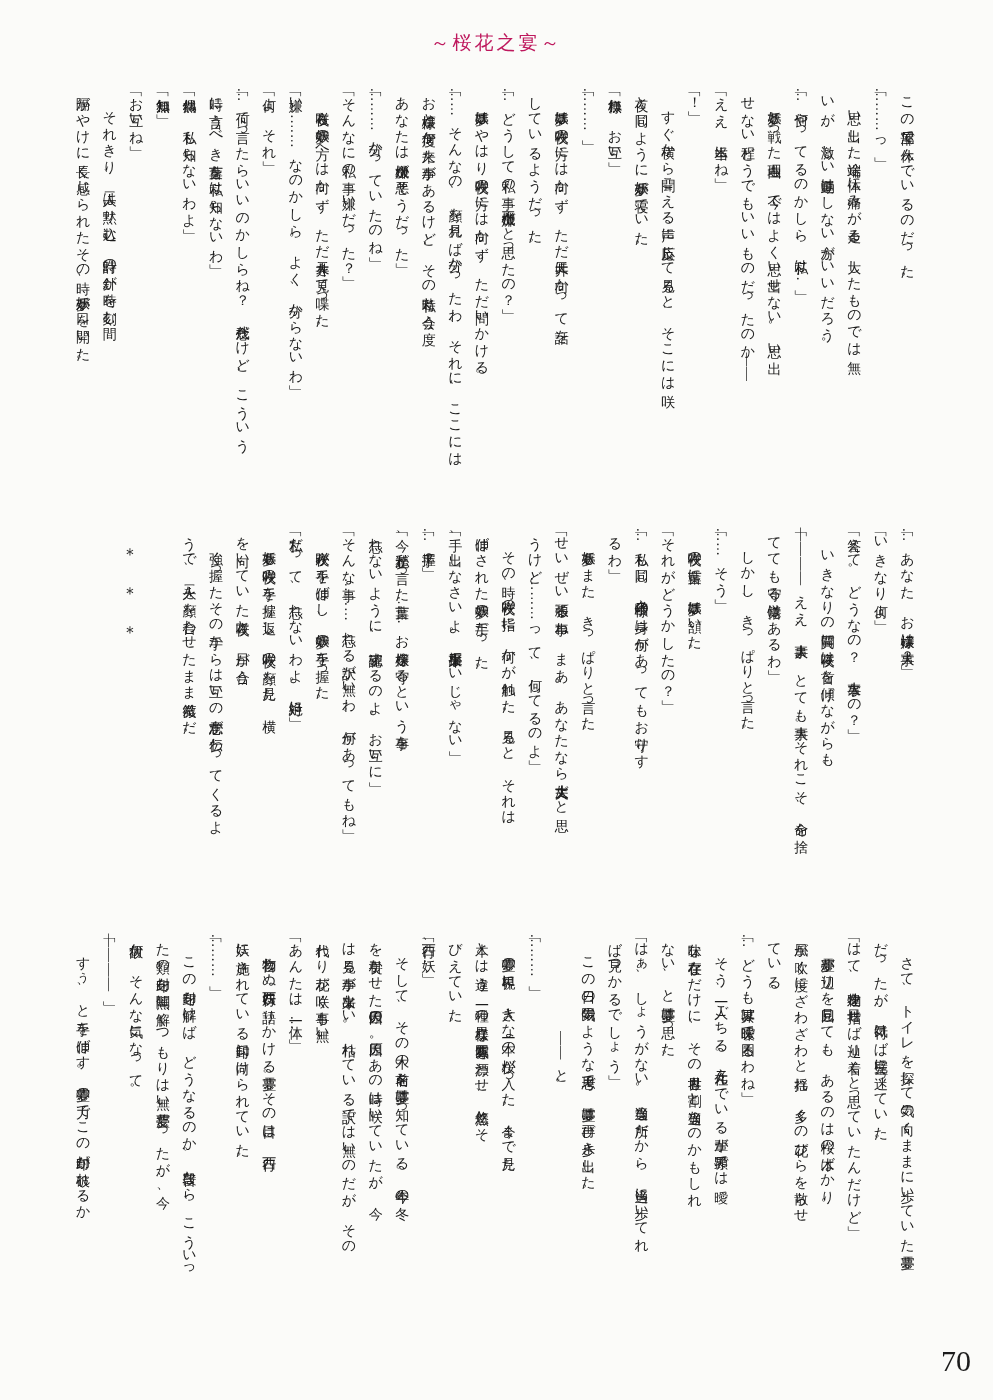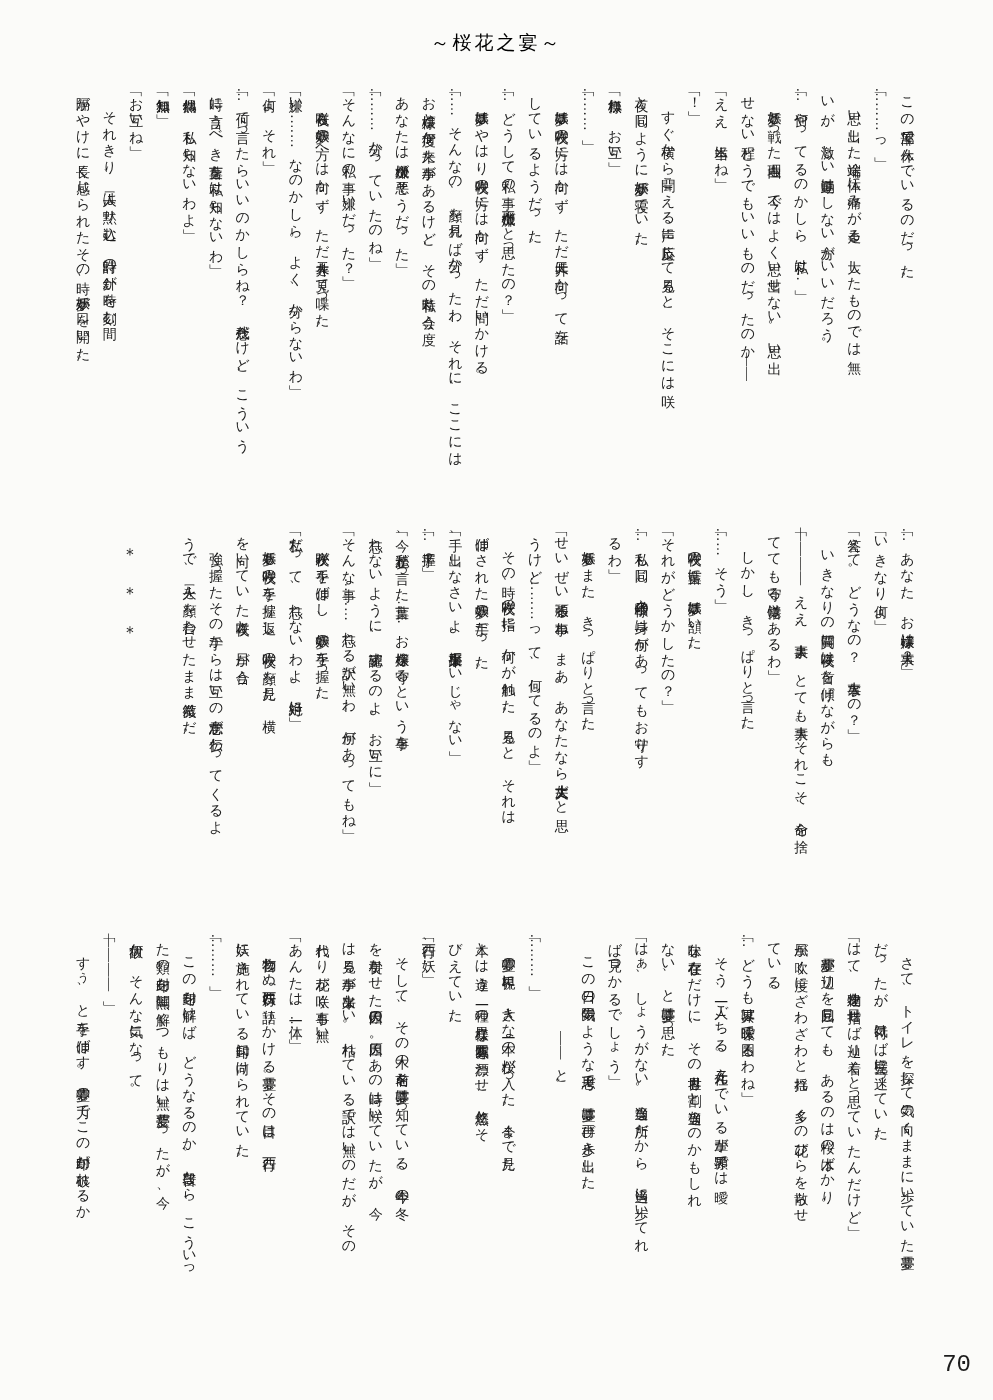--- a/index.html
+++ b/index.html
@@ -16,21 +16,21 @@
     color: #1c1c1c;
   }
   .page-header {
     position: absolute;
     top: 30px;
     left: 0;
     width: 100%;
     text-align: center;
     font-size: 19px;
     letter-spacing: 3px;
-    color: #000000;
+    color: #be185d;
   }
   .band {
     position: absolute;
     right: 73px;
     writing-mode: vertical-rl;
     text-orientation: mixed;
     font-size: 14px;
     line-height: 1.9;
     letter-spacing: 0.04em;
     color: #1c1c1c;
@@ -52,23 +52,23 @@
     text-indent: 0.5em;
     color: #2a2a2a;
   }
   #band-top    { top: 87px;  width: 858px; height: 388px; }
   #band-middle { top: 527px; width: 858px; height: 374px; }
   #band-bottom { top: 933px; width: 860px; height: 382px; }
   .page-number {
     position: absolute;
     right: 22px;
     bottom: 22px;
-    font-size: 24px;
+    font-size: 30px;
     color: #1c1c1c;
-    font-family: Liberation Mono, monospace;
+    font-family: Liberation Serif, serif;
   }
 </style>
 </head>
 <body>
 
 <div class="page-header">～桜花之宴～</div>
 
 <div class="band" id="band-top">
     <p class="plain">この部屋で休んでいるのだった。</p>
     <p class="dialogue">「………っ」</p>

